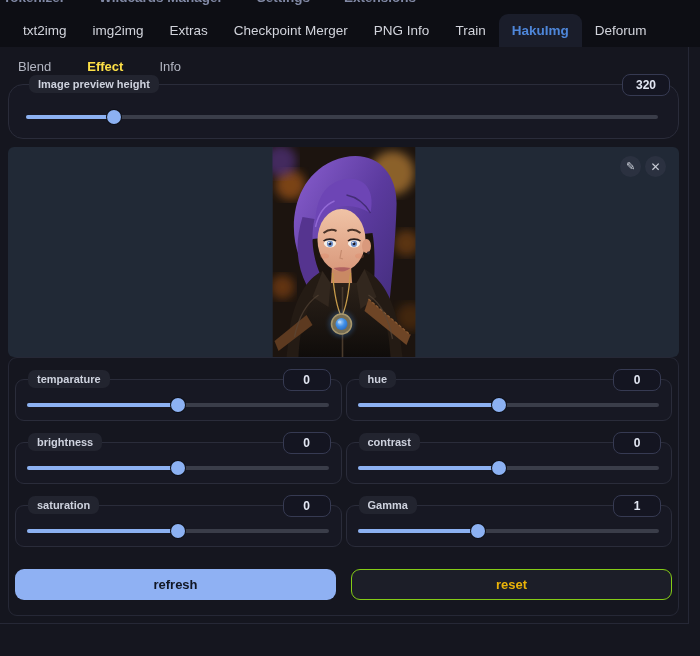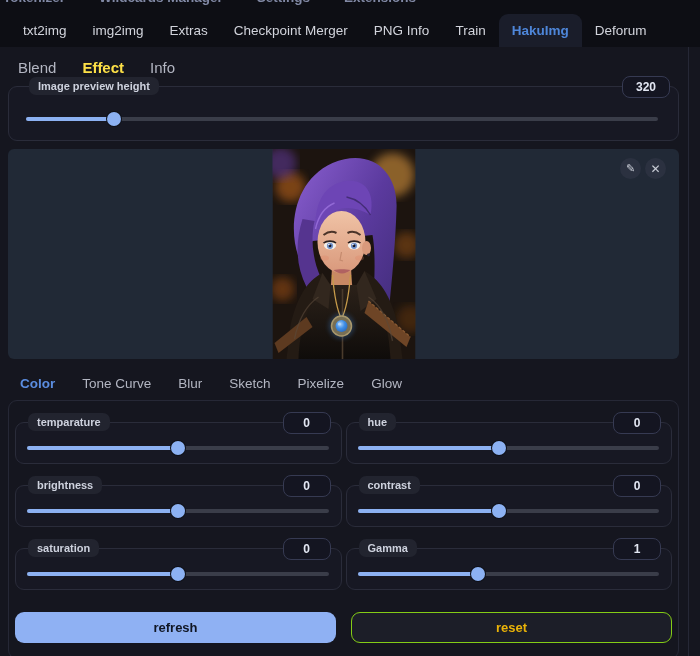--- a/index.html
+++ b/index.html
@@ -16,26 +16,26 @@
   
   .tabbar{display:flex;align-items:flex-end;background:#0d0e14;padding:0 10px;height:38px;}
   .tab{padding:9px 13px;font-size:13.5px;color:#d2d4dc;cursor:pointer;white-space:nowrap;}
   .tab.active{color:#4e86d9;font-weight:700;background:#1a1d2a;border-radius:9px 9px 0 0;}
 
   
   .content{background:#15161f;width:689px;box-sizing:border-box;
            border-right:1px solid #262836;border-bottom:1px solid #262836;
            padding:10px 9px 7px 8px;}
 
-  .subtabs{display:flex;gap:26px;padding:2px 10px 10px 10px;font-size:15px;color:#b3b6c2;text-align:center;}
+  .subtabs{display:flex;gap:36px;padding:2px 10px 10px 10px;font-size:13px;color:#b3b6c2;text-align:center;}
   .subtab{cursor:pointer;}
   .subtab.active{color:#fde047;font-weight:700;}
 
   
-  .group{position:relative;border:1px solid #2a2c3a;border-radius:9px;background:#171823;}
+  .group{position:relative;border:1px solid #2a2c3a;border-radius:15px;background:#171823;}
   .pill{position:absolute;top:-10px;background:#22242f;border-radius:7px;
         padding:2px 9px;font-size:11px;font-weight:700;color:#ced2de;line-height:14px;}
   .numbox{position:absolute;top:-11px;width:46px;height:20px;background:#141521;
           border:1px solid #363a52;border-radius:8px;color:#e2e6f2;font-size:12px;
           font-weight:600;text-align:center;line-height:20px;}
 
   
   .track{position:relative;height:4px;background:#3a3d49;border-radius:3px;}
   .fill{position:absolute;left:0;top:0;height:4px;background:#8cb1f2;border-radius:3px;}
   .handle{position:absolute;top:-5px;width:14px;height:14px;border-radius:50%;
@@ -210,28 +210,20 @@
         <path d="M120,192 C116,170 108,156 96,148" stroke="#5a4a3a" stroke-width="1.4" fill="none" opacity="0.6"></path>
       </svg>
       <div class="icon-btn icon-edit">
         <span>✎</span>
       </div>
       <div class="icon-btn icon-close">
         <span>✕</span>
       </div>
     </div>
 
-    <div class="effect-tabs">
-      <div class="effect-tab active">Color</div>
-      <div class="effect-tab">Tone Curve</div>
-      <div class="effect-tab">Blur</div>
-      <div class="effect-tab">Sketch</div>
-      <div class="effect-tab">Pixelize</div>
-      <div class="effect-tab">Glow</div>
-    </div>
 
     <div class="effect-panel">
 
       <div class="slider-row">
         <div class="sbox">
           <div class="pill">temparature</div>
           <div class="numbox">0</div>
           <div class="track">
             <div class="fill" style="width: 50%;"></div>
             <div class="handle" style="left: calc(50% - 7px);"></div>

